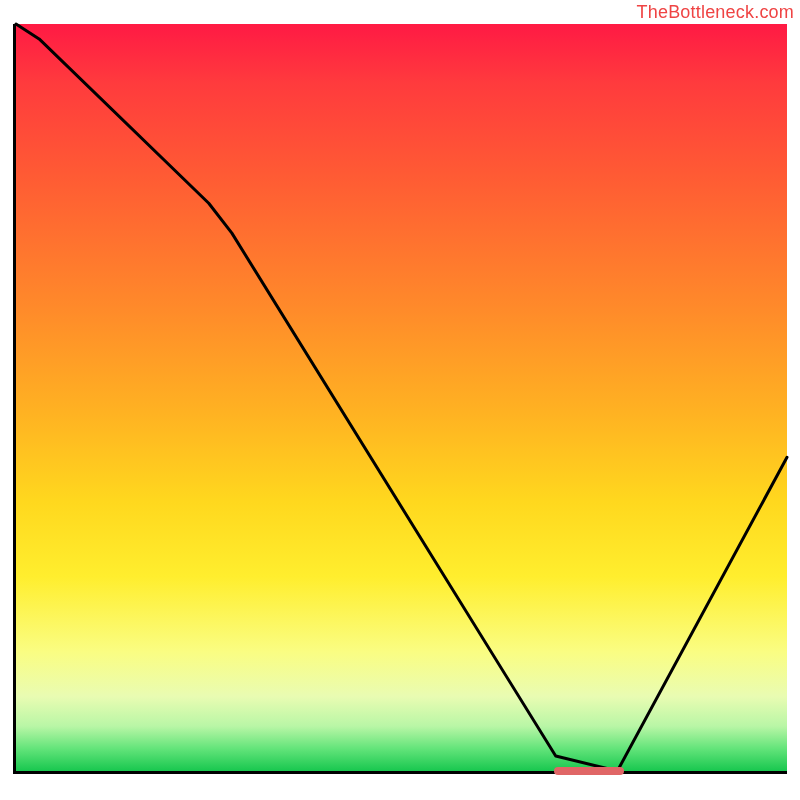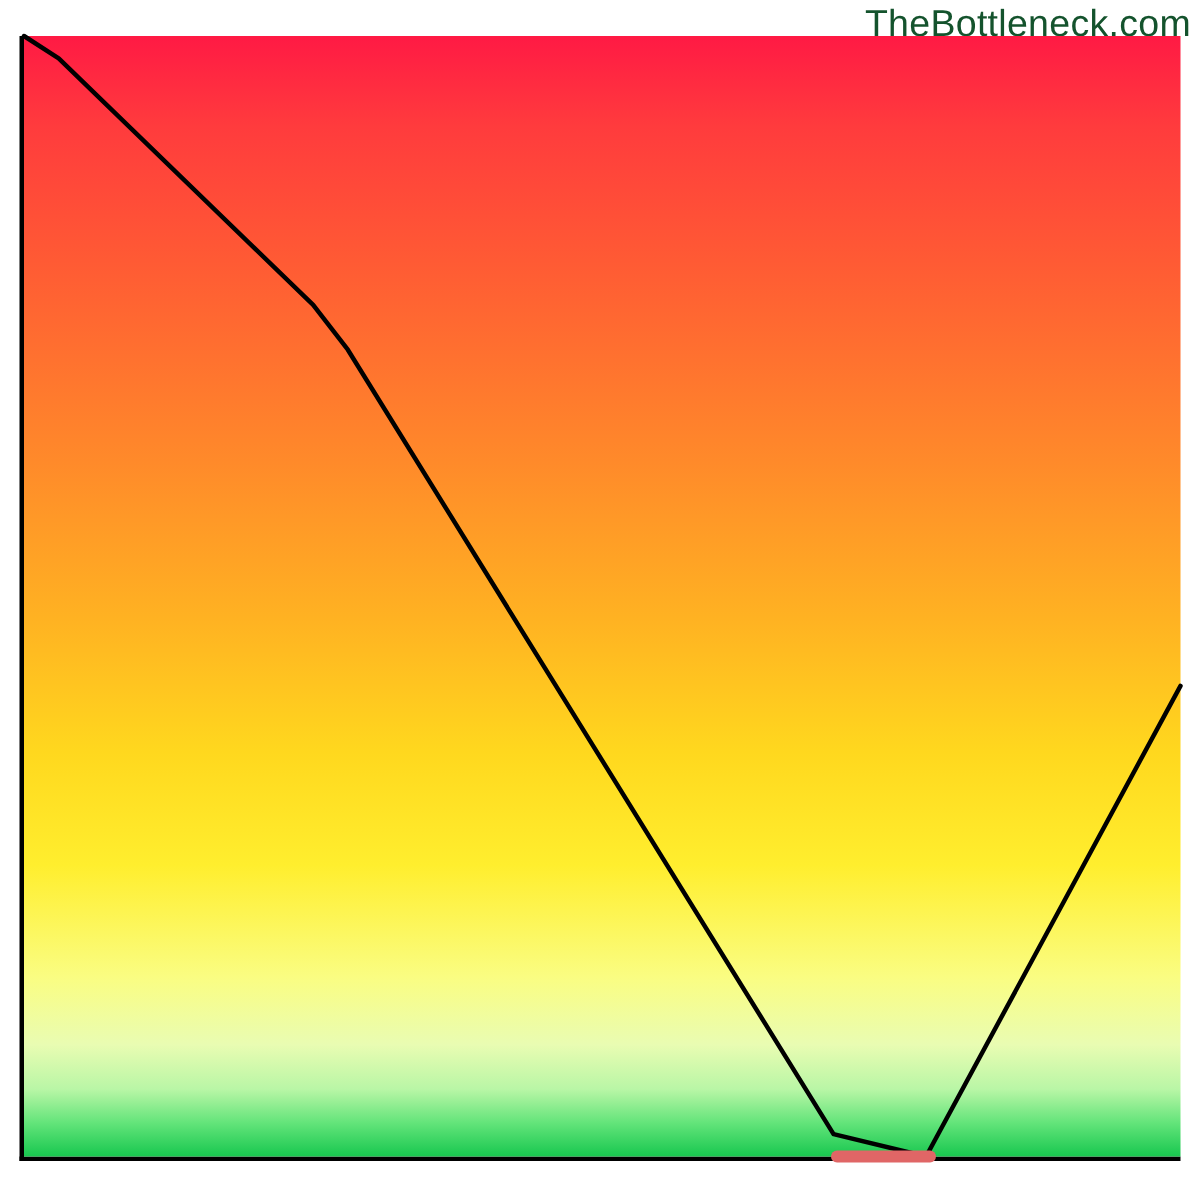--- a/index.html
+++ b/index.html
@@ -13,22 +13,22 @@
   }
   .container {
     position: relative;
     width: 800px;
     height: 800px;
   }
   .watermark {
     position: absolute;
     top: 2px;
     right: 6px;
-    font-size: 25px;
-    color: #14532d;
+    font-size: 18px;
+    color: #ef4444;
     font-weight: 500;
     letter-spacing: 0.2px;
     text-align: center;
   }
   .plot-frame {
     position: absolute;
     left: 13px;
     top: 24px;
     width: 774px;
     height: 750px;

